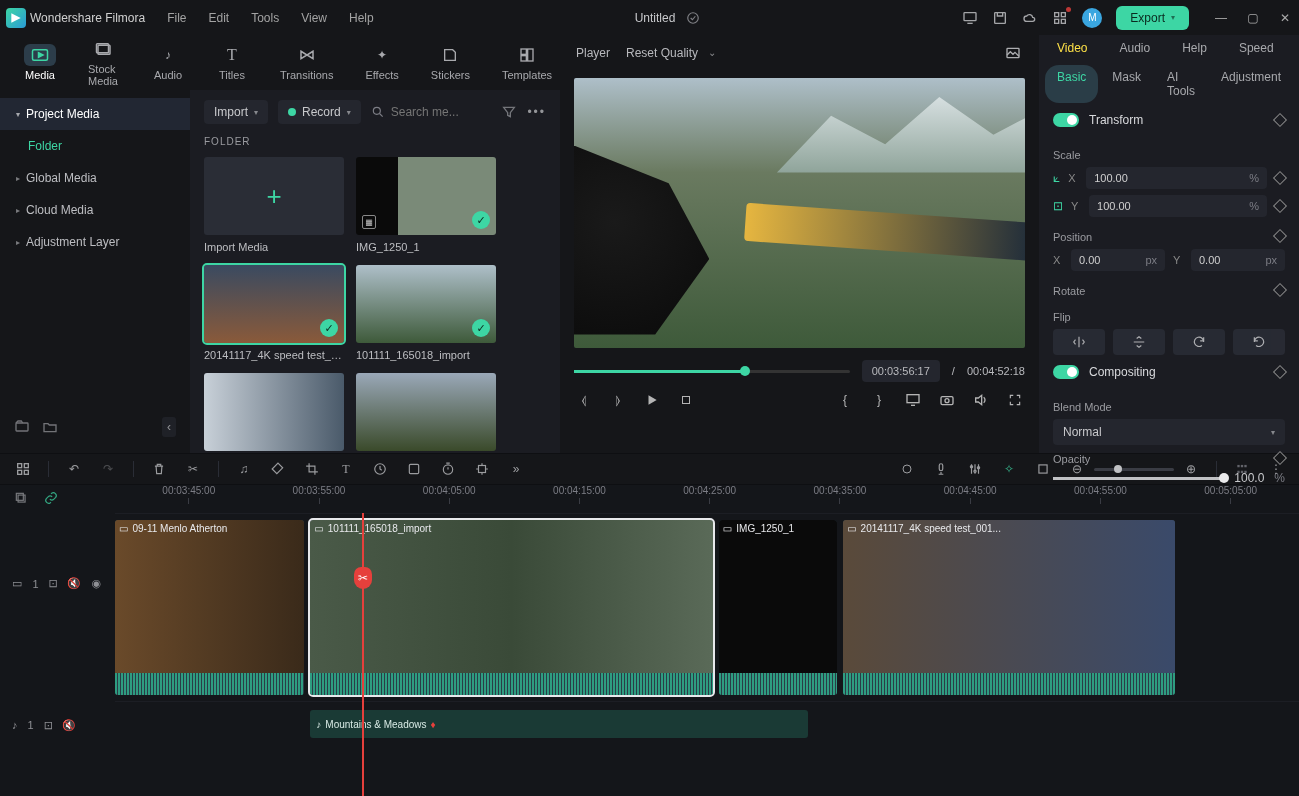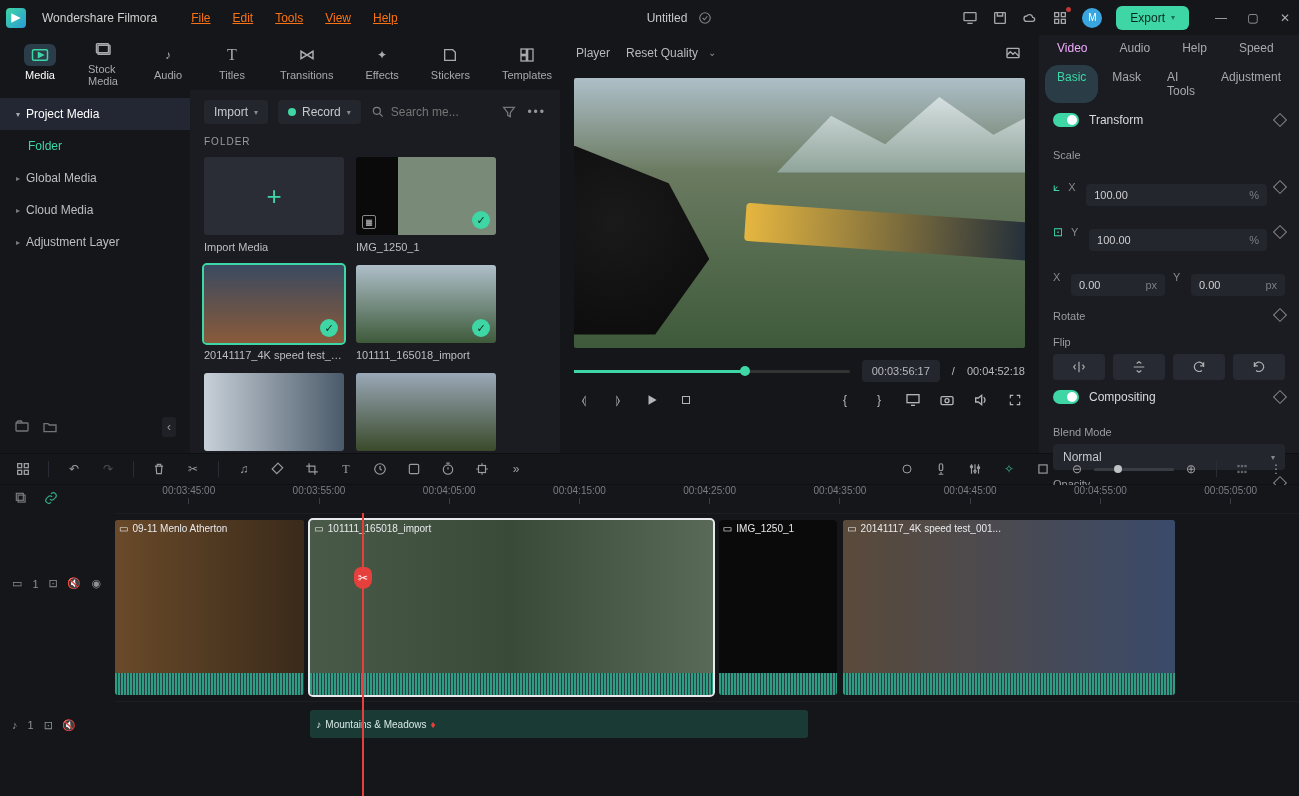--- a/index.html
+++ b/index.html
@@ -1,21 +1,21 @@
 <!DOCTYPE html>
 <html><head>
 <meta charset="utf-8">
 <style>
 * { box-sizing: border-box; margin: 0; padding: 0; font-family: -apple-system, "Segoe UI", Arial, sans-serif; }
 body { background: #14151a; color: #c8c9cc; width: 1299px; height: 796px; overflow: hidden; font-size: 12px; }
-.titlebar { height: 35px; background: #151619; display: flex; align-items: center; padding: 0 6px; gap: 16px; }
+.titlebar { height: 35px; background: #151619; display: flex; align-items: center; padding: 0 6px; gap: 4px; }
 .logo { width: 20px; height: 20px; background: linear-gradient(135deg,#3dd6a4,#2a9bd6); border-radius: 4px; display: flex; align-items: center; justify-content: center; }
 .logo svg { width: 14px; height: 14px; }
 .app-name { font-size: 12px; color: #d0d0d0; margin-right: 18px; }
-.menu { display: flex; gap: 22px; font-size: 12px; color: #f97316; text-decoration: underline; }
+.menu { display: flex; gap: 22px; font-size: 12px; color: #a3a3a3; }
 .menu-item { cursor: pointer; }
 .tb-center { flex: 1; display: flex; justify-content: center; align-items: center; gap: 10px; font-size: 12px; color: #c8c9cc; }
 .tb-right { display: flex; align-items: center; gap: 14px; }
 .tb-icon { width: 16px; height: 16px; display: flex; align-items: center; justify-content: center; cursor: pointer; opacity: .8; }
 .avatar { width: 20px; height: 20px; border-radius: 50%; background: #3aa6e0; display: flex; align-items: center; justify-content: center; font-size: 10px; color: #fff; }
 .export-btn { background: #3dd6a4; color: #0a2a1f; padding: 5px 14px; border-radius: 6px; font-size: 12px; display: flex; align-items: center; gap: 6px; cursor: pointer; font-weight: 500; }
 .win-btns { display: flex; gap: 16px; margin-left: 10px; }
 .win-btn { width: 16px; height: 16px; display: flex; align-items: center; justify-content: center; cursor: pointer; color: #aaa; }
 
 .upper { display: flex; height: 418px; }
@@ -68,36 +68,36 @@
 .scrub-knob { position: absolute; left: 62%; top: 50%; width: 10px; height: 10px; border-radius: 50%; background: #3dd6a4; transform: translate(-50%,-50%); }
 .timebox { background: #24262e; padding: 5px 10px; border-radius: 4px; }
 .pv-ctrls { margin: 8px 14px 10px 14px; display: flex; align-items: center; gap: 14px; }
 .pv-ctrls .gap { flex: 1; }
 .pc-btn { width: 20px; height: 20px; display: flex; align-items: center; justify-content: center; cursor: pointer; opacity: .85; color: #d0d0d0; }
 
 
 .inspector { width: 260px; background: #1b1c22; display: flex; flex-direction: column; }
 .insp-tabs { display: flex; height: 35px; align-items: center; padding: 0 4px; gap: 4px; font-size: 12px; }
 .insp-tab { padding: 6px 14px; cursor: pointer; color: #a8a9ad; }
-.insp-tab.active { color: #f0abfc; }
+.insp-tab.active { color: #fde047; }
 .insp-subtabs { display: flex; gap: 2px; padding: 4px 6px 0 6px; font-size: 12px; }
 .insp-sub { padding: 5px 12px; border-radius: 14px; cursor: pointer; color: #a8a9ad; }
 .insp-sub.active { background: #2a3d47; color: #3dd6a4; }
 .section-hdr { display: flex; align-items: center; padding: 10px 14px; font-size: 12px; color: #d8d9dc; }
 .section-hdr .toggle { width: 26px; height: 14px; border-radius: 8px; background: #3dd6a4; position: relative; margin-right: 10px; cursor: pointer; }
 .section-hdr .toggle.off { background: #3a3c44; }
 .section-hdr .toggle::after { content: ""; position: absolute; right: 2px; top: 2px; width: 10px; height: 10px; border-radius: 50%; background: #fff; }
 .section-hdr .toggle.off::after { left: 2px; right: auto; }
 .sec-spacer { flex: 1; }
 .key-icn { width: 10px; height: 10px; transform: rotate(45deg); border: 1px solid #888; cursor: pointer; }
 .insp-body { padding: 4px 14px 0 14px; }
 .field-lbl { font-size: 11px; color: #9a9ba0; margin: 8px 0 6px; }
 .xy-row { display: flex; align-items: center; gap: 8px; margin-bottom: 6px; }
 .xy-row .ax { font-size: 11px; color: #888; width: 10px; }
-.num-in { flex: 1; background: #24262e; border-radius: 4px; padding: 5px 8px; font-size: 11px; color: #d0d0d0; display: flex; justify-content: space-between; align-items: center; margin-top: 17px; }
+.num-in { flex: 1; background: #24262e; border-radius: 4px; padding: 5px 8px; font-size: 11px; color: #d0d0d0; display: flex; justify-content: space-between; align-items: center; }
 .num-in .unit { color: #7c7d85; }
 .rotate-row { display: flex; align-items: center; gap: 10px; }
 .rotate-knob { width: 22px; height: 22px; border-radius: 50%; background: radial-gradient(circle at 35% 35%,#eee,#888); position: relative; }
 .flip-row { display: flex; gap: 8px; }
 .flip-btn { flex: 1; height: 26px; background: #2a2d36; border-radius: 4px; display: flex; align-items: center; justify-content: center; cursor: pointer; opacity: .85; }
 .select { background: #24262e; border-radius: 4px; padding: 6px 10px; font-size: 12px; display: flex; justify-content: space-between; align-items: center; cursor: pointer; }
 .slider-row { display: flex; align-items: center; gap: 10px; }
 .slider { flex: 1; height: 3px; background: #3a3c44; position: relative; border-radius: 2px; }
 .slider-fill { position: absolute; left: 0; top: 0; height: 100%; width: 100%; background: #c0c1c4; }
 .slider-knob { position: absolute; right: 0; top: 50%; width: 10px; height: 10px; border-radius: 50%; background: #eaeaec; transform: translate(50%,-50%); }
@@ -469,20 +469,24 @@
       <div class="xy-row">
         <span style="color:#3dd6a4">⊡</span>
         <span class="ax">Y</span>
         <div class="num-in">
             <span>100.00</span>
             <span class="unit">%</span>
           </div>
         <span class="key-icn"></span>
       </div>
 
+      <div style="display:flex;justify-content:space-between;align-items:center">
+          <div class="field-lbl">Position</div>
+          <span class="key-icn"></span>
+        </div>
       <div class="xy-row">
         <span class="ax">X</span>
         <div class="num-in">
             <span>0.00</span>
             <span class="unit">px</span>
           </div>
         <span class="ax">Y</span>
         <div class="num-in">
             <span>0.00</span>
             <span class="unit">px</span>

